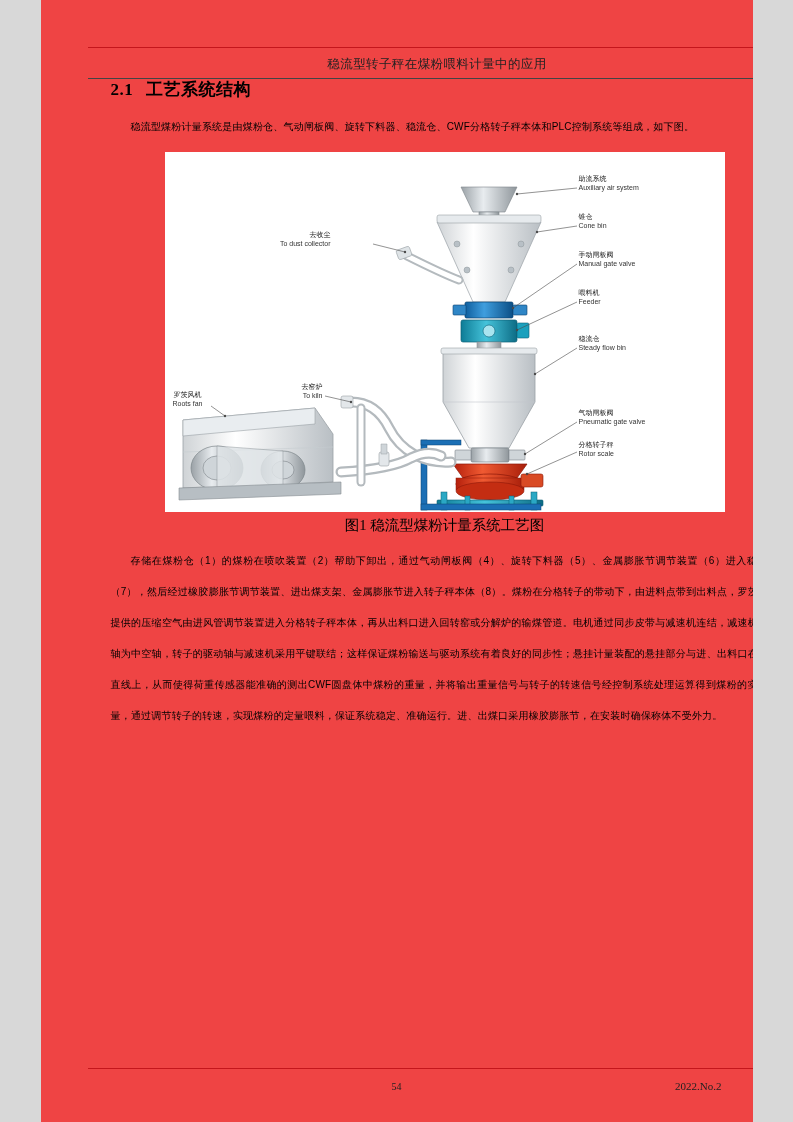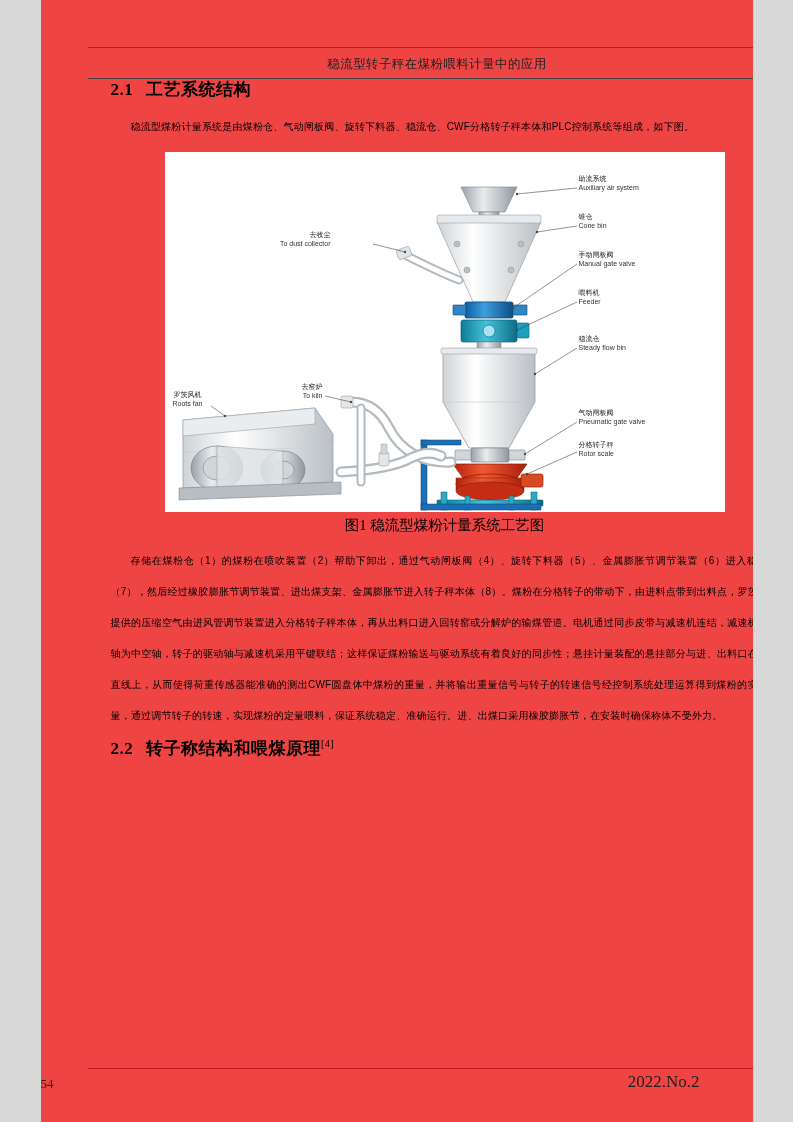--- a/index.html
+++ b/index.html
@@ -100,30 +100,30 @@
     bottom: 53px;
     width: 699px;
     height: 1px;
     background: #c4161c;
   }
   .footer-page {
     position: absolute;
     left: 0;
     right: 0;
     bottom: 30px;
-    text-align: left;
-    font-size: 13px;
+    text-align: center;
+    font-size: 10px;
     color: #222;
     font-family: "Liberation Serif", serif;
   }
   .footer-right {
     position: absolute;
-    right: 53px;
+    right: 31px;
     bottom: 30px;
-    font-size: 17px;
+    font-size: 11px;
     color: #222;
     font-family: "Liberation Serif", serif;
   }
   .lbl {
     position: absolute;
     font-family: "Liberation Sans", sans-serif;
     font-size: 7px;
     line-height: 9px;
     color: #111;
     white-space: nowrap;
@@ -333,24 +333,20 @@
           <span>罗茨风机</span><br>
           <span class="en">Roots fan</span>
         </div>
       </div>
 
       <div class="fig-caption">图1  稳流型煤粉计量系统工艺图</div>
     </div>
 
     <p class="body">存储在煤粉仓（1）的煤粉在喷吹装置（2）帮助下卸出，通过气动闸板阀（4）、旋转下料器（5）、金属膨胀节调节装置（6）进入稳流仓（7），然后经过橡胶膨胀节调节装置、进出煤支架、金属膨胀节进入转子秤本体（8）。煤粉在分格转子的带动下，由进料点带到出料点，罗茨风机提供的压缩空气由进风管调节装置进入分格转子秤本体，再从出料口进入回转窑或分解炉的输煤管道。电机通过同步皮带与减速机连结，减速机输出轴为中空轴，转子的驱动轴与减速机采用平键联结；这样保证煤粉输送与驱动系统有着良好的同步性；悬挂计量装配的悬挂部分与进、出料口在同一直线上，从而使得荷重传感器能准确的测出CWF圆盘体中煤粉的重量，并将输出重量信号与转子的转速信号经控制系统处理运算得到煤粉的实际流量，通过调节转子的转速，实现煤粉的定量喂料，保证系统稳定、准确运行。进、出煤口采用橡胶膨胀节，在安装时确保称体不受外力。</p>
 
-    <h2 class="sec">
-      <span>2.2</span>
-      <span style="display:inline-block;width:8px"></span><span>转子称结构和喂煤原理</span><span class="sup">[4]</span>
-    </h2>
 
 
   </div>
 
   <div class="footer-rule"></div>
   <div class="footer-page">54</div>
   <div class="footer-right">2022.No.2</div>
 
 </div>
 

